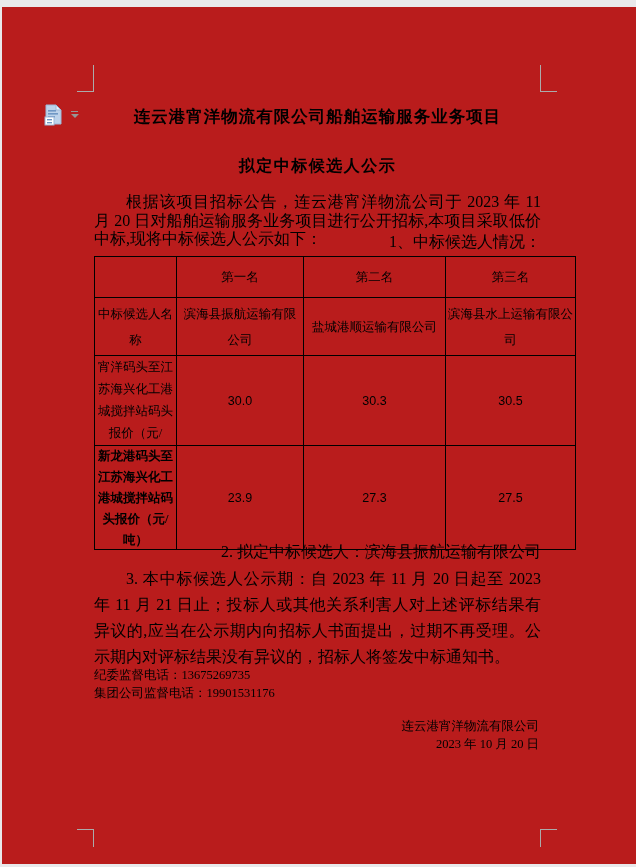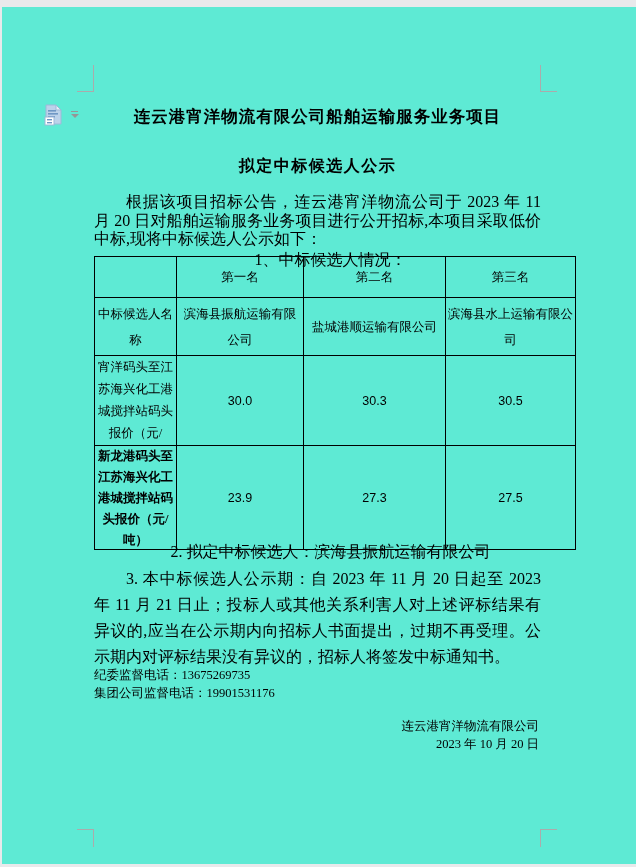--- a/index.html
+++ b/index.html
@@ -5,21 +5,21 @@
   * { margin:0; padding:0; box-sizing:border-box; }
   html,body { background:#e9e9eb; }
   .stage {
     position:relative; width:636px; height:867px;
     background:#e9e9eb; overflow:hidden;
     font-family:"Liberation Serif","DejaVu Serif",serif;
     color:#000;
   }
   .page {
     position:absolute; left:2px; top:7px; width:634px; height:857px;
-    background:#5eead4;
+    background:#b91c1c;
   }
   
   .crop { position:absolute; width:17px; }
   .crop.tl { left:75px; top:58px; height:27px; border-right:1px solid #ababab; border-bottom:1px solid #ababab; }
   .crop.tr { left:538px; top:58px; height:27px; border-left:1px solid #ababab; border-bottom:1px solid #ababab; }
   .crop.bl { left:75px; top:822px; height:18px; border-right:1px solid #ababab; border-top:1px solid #ababab; }
   .crop.br { left:538px; top:822px; height:18px; border-left:1px solid #ababab; border-top:1px solid #ababab; }
 
   .paste-btn { position:absolute; left:42px; top:97px; width:38px; height:24px; cursor:pointer; }
   .paste-btn svg { position:absolute; left:0; top:0; }
@@ -28,22 +28,22 @@
   .dd-arrow .tri { position:absolute; left:1px; top:3px; width:0; height:0;
     border-left:4px solid transparent; border-right:4px solid transparent; border-top:4px solid #969696; }
 
   .title-1 { position:absolute; left:92px; top:99px; width:447px; text-align:center;
     font-size:16.5px; font-weight:bold; letter-spacing:1px; }
   .title-2 { position:absolute; left:92px; top:149px; width:447px; text-align:center;
     font-size:16px; font-weight:bold; letter-spacing:1.5px; }
 
   .para { position:absolute; left:92px; width:447px; font-size:16px; text-align:justify; }
   .p-intro { top:186px; line-height:18.5px; text-indent:2em; }
-  .p-sec1  { top:244px; line-height:18px; padding-left:26px; text-align:center; }
-  .p-sec2  { top:536px; line-height:18px; padding-left:26px; text-align:center; }
+  .p-sec1  { top:226px; line-height:18px; padding-left:26px; text-align:right; }
+  .p-sec2  { top:536px; line-height:18px; padding-left:26px; text-align:right; }
   .p-sec3  { top:559px; line-height:26px; text-indent:2em; }
   .p-phone { top:660px; line-height:17.5px; font-size:12.5px; text-align:left; }
   .p-sign  { top:711px; line-height:17.5px; font-size:12.5px; text-align:right; padding-right:2px; }
 
   table.bid { position:absolute; left:92px; top:249px; width:481px;
     border-collapse:collapse; table-layout:fixed; }
   table.bid td { border:1px solid #000; font-size:12.5px; vertical-align:middle;
     text-align:center; padding:0 2px; }
   tr.r-head td { height:41px; }
   tr.r-name td { height:58px; line-height:26px; }

